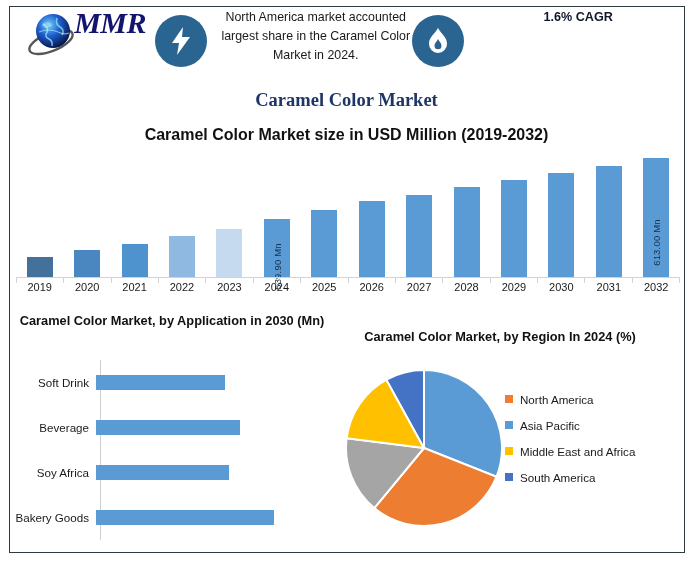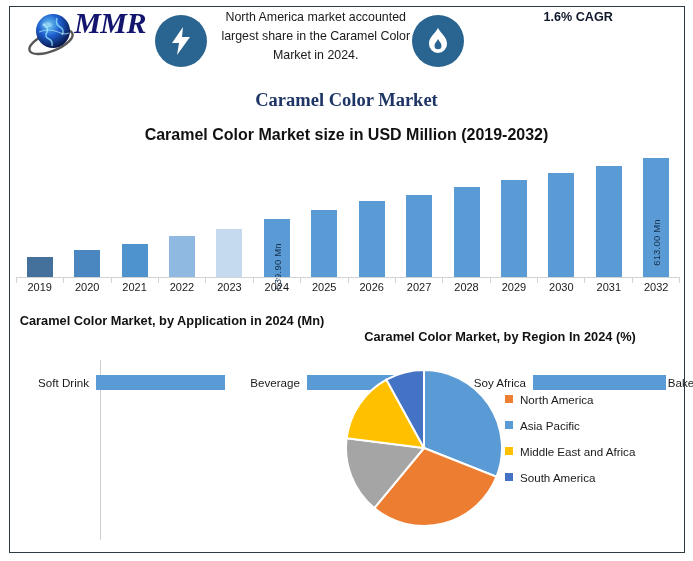--- a/index.html
+++ b/index.html
@@ -221,21 +221,21 @@
     height: 180px;
     background: #cfcfcf;
   }
   .app-rows {
     position: absolute;
     left: 0;
     top: 0;
     width: 316px;
     height: 180px;
     display: flex;
-    flex-direction: row;
+    flex-direction: column;
     justify-content: space-around;
   }
   .app-row {
     height: 45px;
     display: flex;
     align-items: center;
   }
   .app-label {
     width: 82px;
     text-align: right;
@@ -423,21 +423,21 @@
       <span>2025</span>
       <span>2026</span>
       <span>2027</span>
       <span>2028</span>
       <span>2029</span>
       <span>2030</span>
       <span>2031</span>
       <span>2032</span>
     </div>
 
-  <div class="appchart-title">Caramel Color Market, by Application in 2024 (Mn)</div>
+  <div class="appchart-title">Caramel Color Market, by Application in 2030 (Mn)</div>
   <div class="appchart">
     <div class="app-axis"></div>
     <div class="app-rows" id="app-rows">
         <div class="app-row">
           <div class="app-label">Soft Drink</div>
           <div class="app-bar" style="width: 128.9px; background: rgb(91, 155, 213);"></div>
         </div>
         <div class="app-row">
           <div class="app-label">Beverage</div>
           <div class="app-bar" style="width: 144.1px; background: rgb(91, 155, 213);"></div>

